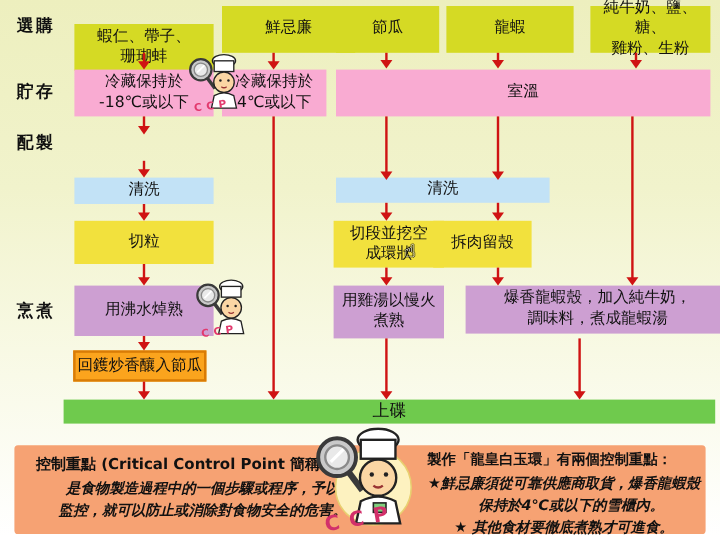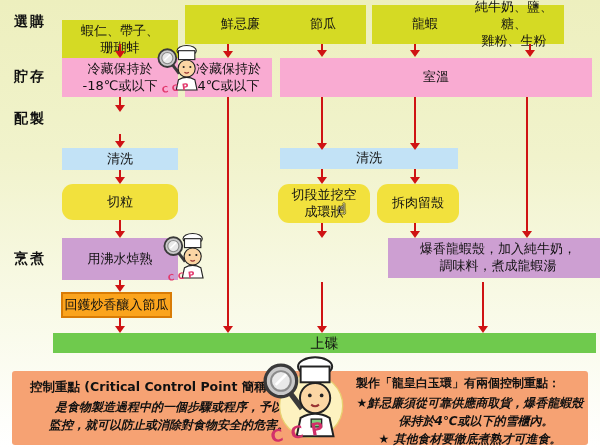--- a/index.html
+++ b/index.html
@@ -12,21 +12,21 @@
     position:absolute;font-size:14px;font-weight:bold;color:#111;letter-spacing:2px;
   }
   .box{
     position:absolute;display:flex;align-items:center;justify-content:center;
     text-align:center;font-size:13px;color:#111;line-height:1.3;white-space:pre-line;
   }
   .ing{background:#d5da24;}
   .pink{background:#f9abd2;}
   .orange{background:#f9a43d;}
   .blue{background:#c2e2f6;}
-  .yellow{background:#f2e13d;border-radius:11px;}
+  .yellow{background:#f2e13d;}
   .purple{background:#cd9fd2;}
   .stirfry{background:#fba41d;border:2px solid #d97c06;box-sizing:border-box;}
   .serve{background:#6fca4d;font-size:14px;}
   .arrow{position:absolute;width:10px;display:flex;flex-direction:column;align-items:center;}
   .arrow .shaft{flex:1;width:2px;background:#cf1313;}
   .arrow .head{width:0;height:0;border-left:5px solid transparent;border-right:5px solid transparent;border-top:7px solid #cf1313;margin-top:-1px;}
   .footer{
     position:absolute;left:12px;top:371px;width:576px;height:74px;
     background:#f6a273;border-radius:3px;
   }
@@ -48,37 +48,39 @@
   <div class="rowlabel" style="left:14px;top:13px">選購</div>
   <div class="rowlabel" style="left:14px;top:68px">貯存</div>
   <div class="rowlabel" style="left:14px;top:110px">配製</div>
   <div class="rowlabel" style="left:14px;top:250px">烹煮</div>
 
   <div class="box ing" style="left:62px;top:20px;width:116px;height:39px">蝦仁、帶子、
 珊瑚蚌</div>
   <div class="box ing" style="left:185px;top:5px;width:111px;height:39px">鮮忌廉</div>
   <div class="box ing" style="left:280px;top:5px;width:86px;height:39px">節瓜</div>
   <div class="box ing" style="left:372px;top:5px;width:106px;height:39px">龍蝦</div>
-  <div class="box ing" style="left:464px;top:5px;width:100px;height:39px">純牛奶、鹽、糖、
+  <div class="box ing" style="left:492px;top:5px;width:100px;height:39px">純牛奶、鹽、糖、
 雞粉、生粉</div>
 
   <div class="box pink" style="left:62px;top:58px;width:116px;height:39px">冷藏保持於
 -18℃或以下</div>
   <div class="box pink" style="left:185px;top:58px;width:87px;height:39px">冷藏保持於
 4℃或以下</div>
   <div class="box pink" style="left:280px;top:58px;width:312px;height:39px">室溫</div>
 
   <div class="box blue" style="left:62px;top:148px;width:116px;height:22px">清洗</div>
   <div class="box yellow" style="left:62px;top:184px;width:116px;height:36px">切粒</div>
   <div class="box blue" style="left:280px;top:148px;width:178px;height:21px">清洗</div>
   <div class="box yellow" style="left:278px;top:184px;width:92px;height:39px">切段並挖空
 成環狀</div>
-  <div class="box yellow" style="left:377px;top:184px;width:82px;height:39px">拆肉留殼</div>
+  <div class="box yellow" style="left:361px;top:184px;width:82px;height:39px">拆肉留殼</div>
 
   <div class="box purple" style="left:62px;top:238px;width:116px;height:42px">用沸水焯熟</div>
+  <div class="box purple" style="left:278px;top:238px;width:92px;height:44px">用雞湯以慢火
+煮熟</div>
   <div class="box purple" style="left:388px;top:238px;width:220px;height:40px">爆香龍蝦殼，加入純牛奶，
 調味料，煮成龍蝦湯</div>
   <div class="box stirfry" style="left:61px;top:292px;width:111px;height:26px">回鑊炒香釀入節瓜</div>
 
   <div class="box serve" style="left:53px;top:333px;width:543px;height:20px">上碟</div>
 
   <div class="arrow" style="left:115px;top:44px;height:14px">
       <i class="shaft"></i>
       <i class="head"></i>
     </div>

